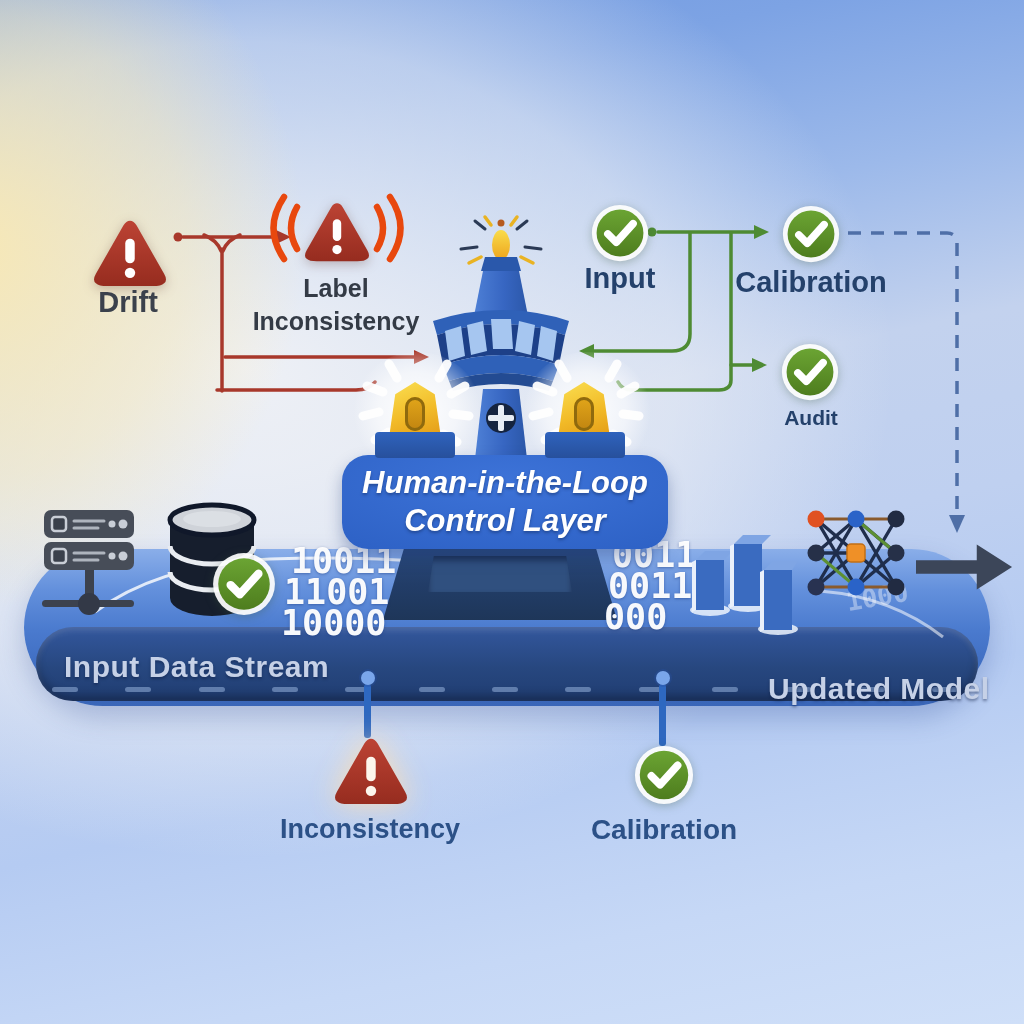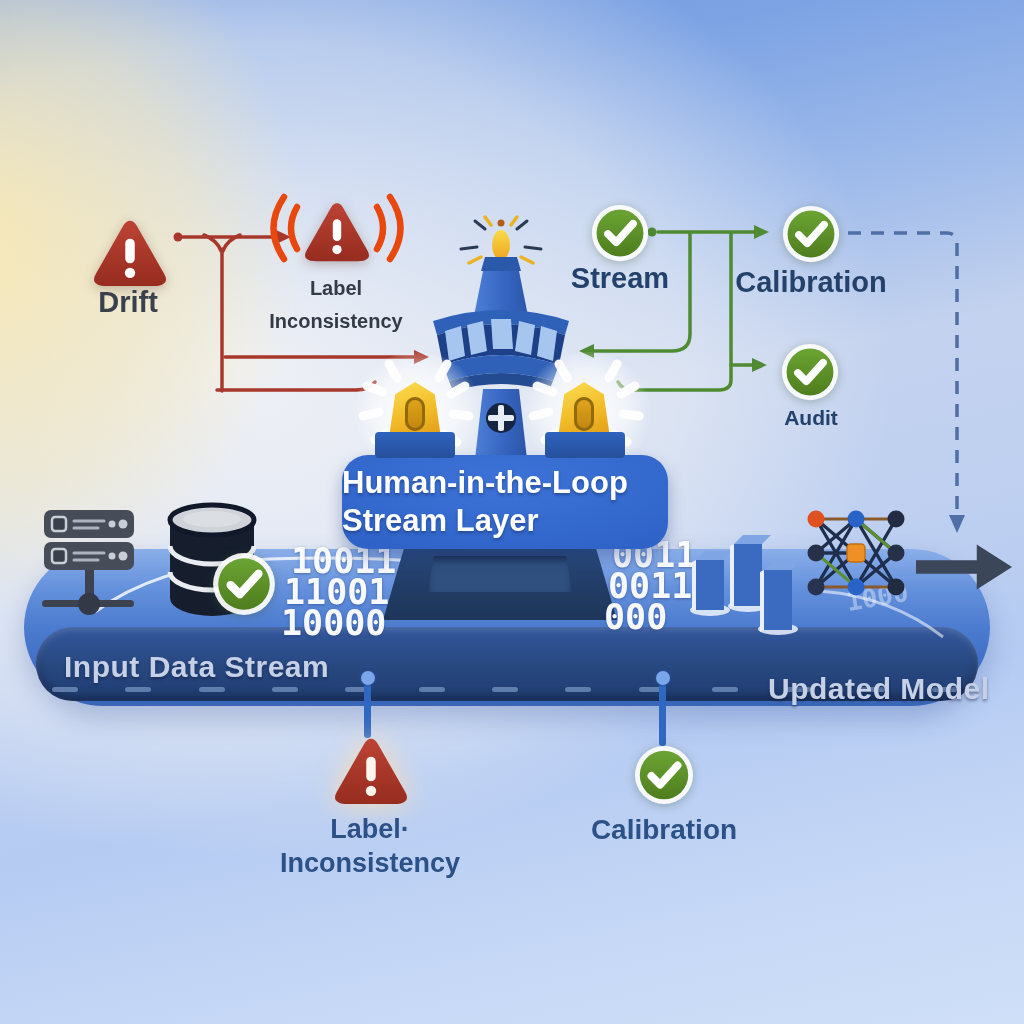--- a/index.html
+++ b/index.html
@@ -34,28 +34,28 @@
   
   .pedestal{left:383px;top:540px;width:234px;height:80px;z-index:4;
     clip-path:polygon(10% 0,90% 0,100% 100%,0 100%);
     background:linear-gradient(180deg,#2c4c80 0%,#223d68 55%,#1e3659 100%);}
   .pedestal-inset{left:428px;top:556px;width:144px;height:36px;z-index:4;
     clip-path:polygon(4% 0,96% 0,100% 100%,0 100%);
     background:#30507f;box-shadow:inset 0 4px 6px rgba(0,0,20,.45);}
   .plate{left:342px;top:455px;width:326px;height:94px;border-radius:26px;z-index:6;
     background:radial-gradient(130% 150% at 50% 28%, #3d73d8 0%, #2e62c6 58%, #2755b1 100%);
     box-shadow:0 8px 16px rgba(25,55,120,.35);
-    display:flex;flex-direction:column;justify-content:center;align-items:flex-start;}
+    display:flex;flex-direction:column;justify-content:center;align-items:center;font-style:italic;}
   .plate div{color:#fff;font-weight:bold;font-size:31px;line-height:38px;
     text-shadow:0 2px 3px rgba(20,45,100,.5);}
 
   
   .lbl{z-index:6;font-weight:bold;text-align:center;}
   .lbl-drift{left:58px;top:286px;width:140px;font-size:29px;color:#3b414c;}
-  .lbl-li-top{left:238px;top:272px;width:196px;font-size:20px;line-height:33px;color:#343b46;}
+  .lbl-li-top{left:238px;top:272px;width:196px;font-size:25px;line-height:33px;color:#343b46;}
   .lbl-review{left:545px;top:262px;width:150px;font-size:29px;color:#24416b;}
   .lbl-cal-top{left:726px;top:266px;width:170px;font-size:29px;color:#24416b;}
   .lbl-audit{left:736px;top:406px;width:150px;font-size:21px;color:#24416b;}
   .lbl-li-bot{left:278px;top:812px;width:184px;font-size:27px;line-height:34px;color:#2c5187;}
   .lbl-cal-bot{left:578px;top:814px;width:172px;font-size:28px;color:#2c5187;}
 
   
   .icon{z-index:6;}
   .glow-warm{filter:drop-shadow(0 0 14px rgba(252,222,180,.95));}
   .soft-shadow{filter:drop-shadow(0 3px 6px rgba(90,50,40,.3));}
@@ -200,21 +200,21 @@
   <polygon points="58,176 94,176 102,246 50,246" fill="url(#colGrad)"></polygon>
   <circle cx="76" cy="205" r="15" fill="#152440"></circle>
   <g fill="#e8edf5">
     <rect x="73" y="192" width="6" height="26" rx="2"></rect>
     <rect x="63" y="202" width="26" height="6" rx="2"></rect>
   </g>
 </svg>
 
 <div class="abs plate">
   <div>Human-in-the-Loop</div>
-  <div>Stream Layer</div>
+  <div>Control Layer</div>
 </div>
 
 <div class="abs glow-white" style="left:352px;top:352px;"></div>
 <div class="abs glow-white" style="left:522px;top:352px;"></div>
 
 <svg class="abs" style="left:345px;top:352px;z-index:6;" width="140" height="120" viewBox="0 0 140 120">
   <g stroke="#ffffff" stroke-width="9" stroke-linecap="round" opacity=".95">
     <path d="M18 64 L34 60"></path>
       <path d="M22 34 L38 40"></path>
       <path d="M44 12 L52 26"></path>
@@ -273,21 +273,21 @@
   <defs>
       <linearGradient id="grnGrad" x1="0" y1="0" x2="0" y2="1">
     <stop offset="0" stop-color="#6ba433"></stop>
         <stop offset="1" stop-color="#4e7d1e"></stop>
       </linearGradient>
     </defs>
   <circle cx="32" cy="32" r="30" fill="rgba(255,255,255,.92)"></circle>
   <circle cx="32" cy="32" r="25" fill="url(#grnGrad)"></circle>
   <path d="M19 33 L28 42 L46 22" stroke="#ffffff" stroke-width="8" fill="none" stroke-linecap="round" stroke-linejoin="round"></path>
 </svg>
-<div class="abs lbl lbl-review">Stream</div>
+<div class="abs lbl lbl-review">Input</div>
 
 <svg class="abs icon badge" style="left:781px;top:204px;" width="60" height="60" viewBox="0 0 64 64">
   <circle cx="32" cy="32" r="30" fill="rgba(255,255,255,.92)"></circle>
   <circle cx="32" cy="32" r="25" fill="url(#grnGrad)"></circle>
   <path d="M19 33 L28 42 L46 22" stroke="#ffffff" stroke-width="8" fill="none" stroke-linecap="round" stroke-linejoin="round"></path>
 </svg>
 <div class="abs lbl lbl-cal-top">Calibration</div>
 
 <svg class="abs icon badge" style="left:780px;top:342px;" width="60" height="60" viewBox="0 0 64 64">
   <circle cx="32" cy="32" r="30" fill="rgba(255,255,255,.92)"></circle>
@@ -395,21 +395,20 @@
 <div class="abs stem-dot" style="left:361px;top:671px;"></div>
 <div class="abs stem" style="left:659px;top:684px;height:62px;"></div>
 <div class="abs stem-dot" style="left:656px;top:671px;"></div>
 
 <svg class="abs icon glow-warm" style="left:331px;top:734px;" width="80" height="72" viewBox="0 0 84 76">
   <path d="M42 5 Q46 5 49 10 L78 61 Q82 68 78 71 Q75 74 66 74 L18 74 Q9 74 6 71 Q2 68 6 61 L35 10 Q38 5 42 5 Z" fill="url(#redGrad)"></path>
   <rect x="37" y="24" width="10" height="26" rx="5" fill="#fdf6ec"></rect>
   <circle cx="42" cy="60" r="5.5" fill="#fdf6ec"></circle>
 </svg>
 <div class="abs lbl lbl-li-bot">
-  <div>Label·</div>
   <div>Inconsistency</div>
 </div>
 
 <svg class="abs icon badge" style="left:633px;top:744px;" width="62" height="62" viewBox="0 0 64 64">
   <circle cx="32" cy="32" r="30" fill="rgba(255,255,255,.92)"></circle>
   <circle cx="32" cy="32" r="25" fill="url(#grnGrad)"></circle>
   <path d="M19 33 L28 42 L46 22" stroke="#ffffff" stroke-width="8" fill="none" stroke-linecap="round" stroke-linejoin="round"></path>
 </svg>
 <div class="abs lbl lbl-cal-bot">Calibration</div>
 

